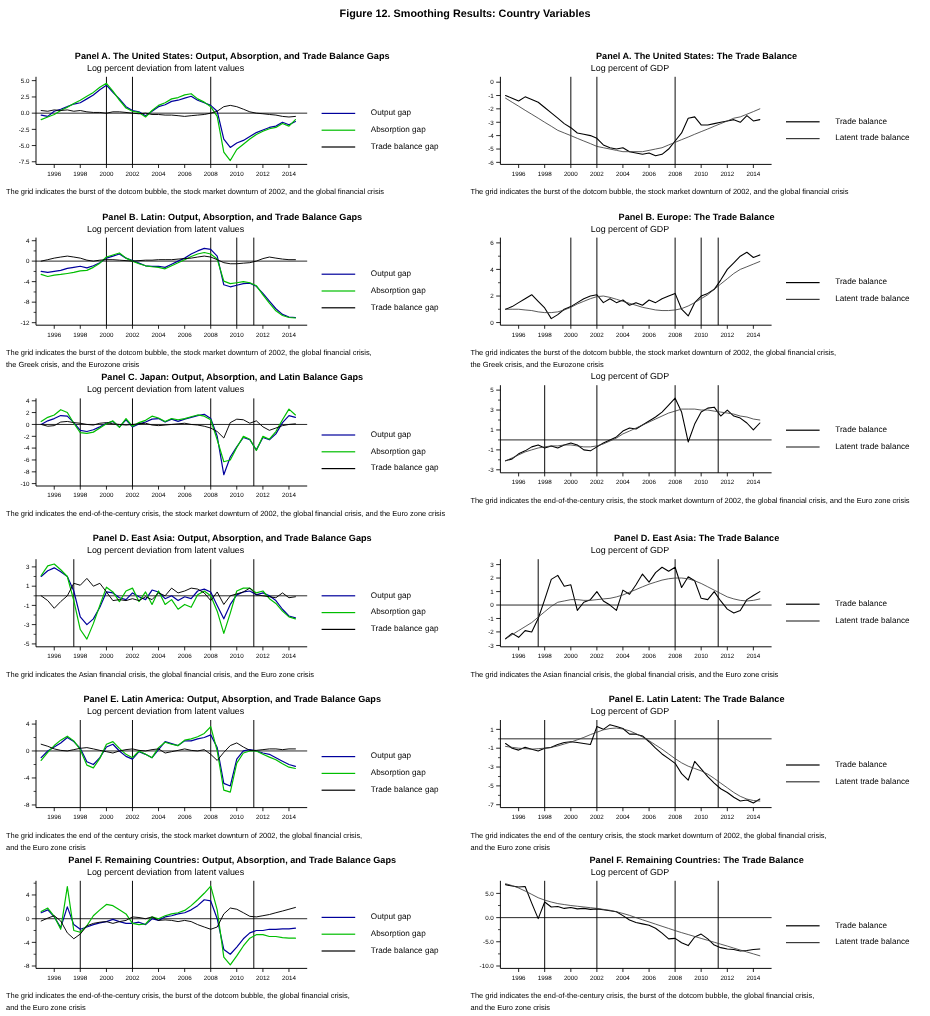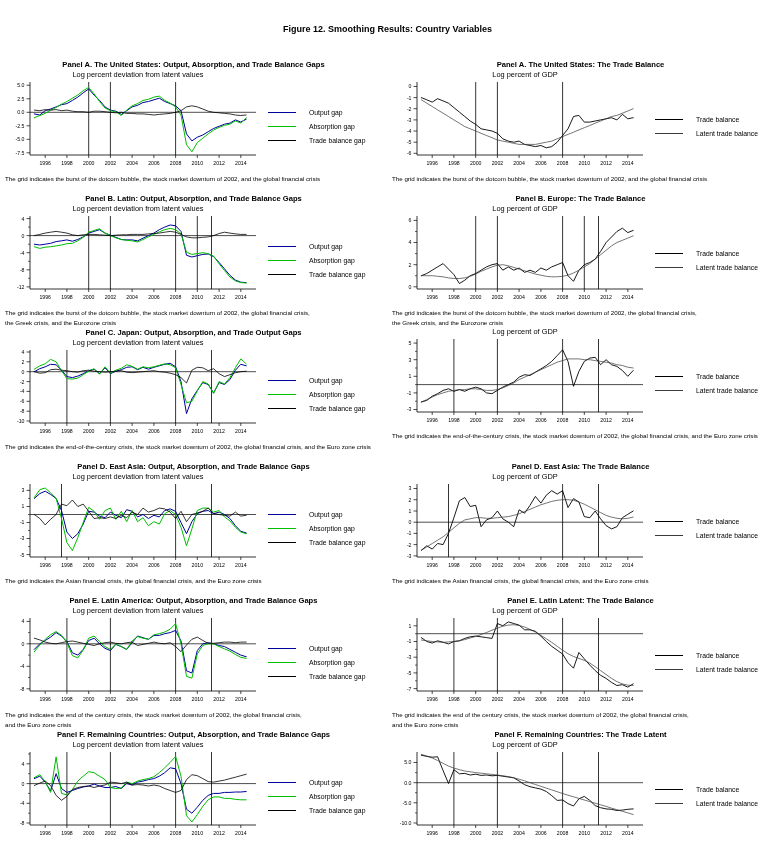--- a/index.html
+++ b/index.html
@@ -1,17 +1,17 @@
 <!DOCTYPE html>
 <html><head>
 <meta charset="utf-8">
 <style>
   html,body{margin:0;padding:0;background:#fff;}
   .page{width:775px;height:847px;background:#fff;font-family:"Liberation Sans",sans-serif;color:#000;overflow:hidden;}
-  .figure-title{text-align:center;font-size:9px;font-weight:bold;padding-top:24px;margin-bottom:14px;}
+  .figure-title{text-align:center;font-size:9px;font-weight:bold;padding-top:6px;margin-bottom:14px;}
   #panels{display:grid;grid-template-columns:387px 388px;margin-top:24px;}
   .cell{width:387px;height:134px;overflow:hidden;}
   .chart-title{text-align:center;font-size:7.6px;font-weight:bold;margin-top:2px;white-space:nowrap;}
   .chart-subtitle{width:276px;text-align:center;font-size:7.4px;margin-top:1px;}
   .chart-body{display:flex;align-items:center;}
   .legend{display:flex;flex-direction:column;gap:7px;margin-left:2px;}
   .legend-item{display:flex;align-items:center;}
   .legend-line{width:28px;height:0;border-top:1.2px solid #000;margin-right:13px;}
   .legend-label{font-size:6.8px;white-space:nowrap;}
   .caption{font-size:6.2px;line-height:1.55;padding-left:5px;margin-top:0;}
@@ -278,21 +278,21 @@
               <div class="legend-label">Latent trade balance</div>
             </div>
           </div>
         </div>
         <div class="caption">
           <div class="caption-line">The grid indicates the burst of the dotcom bubble, the stock market downturn of 2002, the global financial crisis,</div>
           <div class="caption-line">the Greek crisis, and the Eurozone crisis</div>
         </div>
       </div>
       <div class="cell">
-        <div class="chart-title">Panel C. Japan: Output, Absorption, and Trade Output Gaps</div>
+        <div class="chart-title">Panel C. Japan: Output, Absorption, and Latin Balance Gaps</div>
         <div class="chart-subtitle">Log percent deviation from latent values</div>
         <div class="chart-body">
           <svg width="266" height="95" viewBox="0 0 266 95">
             <line x1="30" y1="3" x2="30" y2="76" stroke="#000" stroke-width="0.8"></line>
             <line x1="30" y1="76" x2="256" y2="76" stroke="#000" stroke-width="0.8"></line>
             <line x1="66.9" y1="3" x2="66.9" y2="76" stroke="#000" stroke-width="0.8"></line>
             <line x1="110.4" y1="3" x2="110.4" y2="76" stroke="#000" stroke-width="0.8"></line>
             <line x1="175.6" y1="3" x2="175.6" y2="76" stroke="#000" stroke-width="0.8"></line>
             <line x1="211.5" y1="3" x2="211.5" y2="76" stroke="#000" stroke-width="0.8"></line>
             <line x1="30" y1="24.7" x2="256" y2="24.7" stroke="#000" stroke-width="0.7"></line>
@@ -743,21 +743,21 @@
               <div class="legend-label">Trade balance gap</div>
             </div>
           </div>
         </div>
         <div class="caption">
           <div class="caption-line">The grid indicates the end-of-the-century crisis, the burst of the dotcom bubble, the global financial crisis,</div>
           <div class="caption-line">and the Euro zone crisis</div>
         </div>
       </div>
       <div class="cell">
-        <div class="chart-title">Panel F. Remaining Countries: The Trade Latent</div>
+        <div class="chart-title">Panel F. Remaining Countries: The Trade Balance</div>
         <div class="chart-subtitle">Log percent of GDP</div>
         <div class="chart-body">
           <svg width="266" height="95" viewBox="0 0 266 95">
             <line x1="30" y1="3" x2="30" y2="76" stroke="#000" stroke-width="0.8"></line>
             <line x1="30" y1="76" x2="256" y2="76" stroke="#000" stroke-width="0.8"></line>
             <line x1="66.9" y1="3" x2="66.9" y2="76" stroke="#000" stroke-width="0.8"></line>
             <line x1="110.4" y1="3" x2="110.4" y2="76" stroke="#000" stroke-width="0.8"></line>
             <line x1="175.6" y1="3" x2="175.6" y2="76" stroke="#000" stroke-width="0.8"></line>
             <line x1="211.5" y1="3" x2="211.5" y2="76" stroke="#000" stroke-width="0.8"></line>
             <line x1="30" y1="33.7" x2="256" y2="33.7" stroke="#000" stroke-width="0.7"></line>

